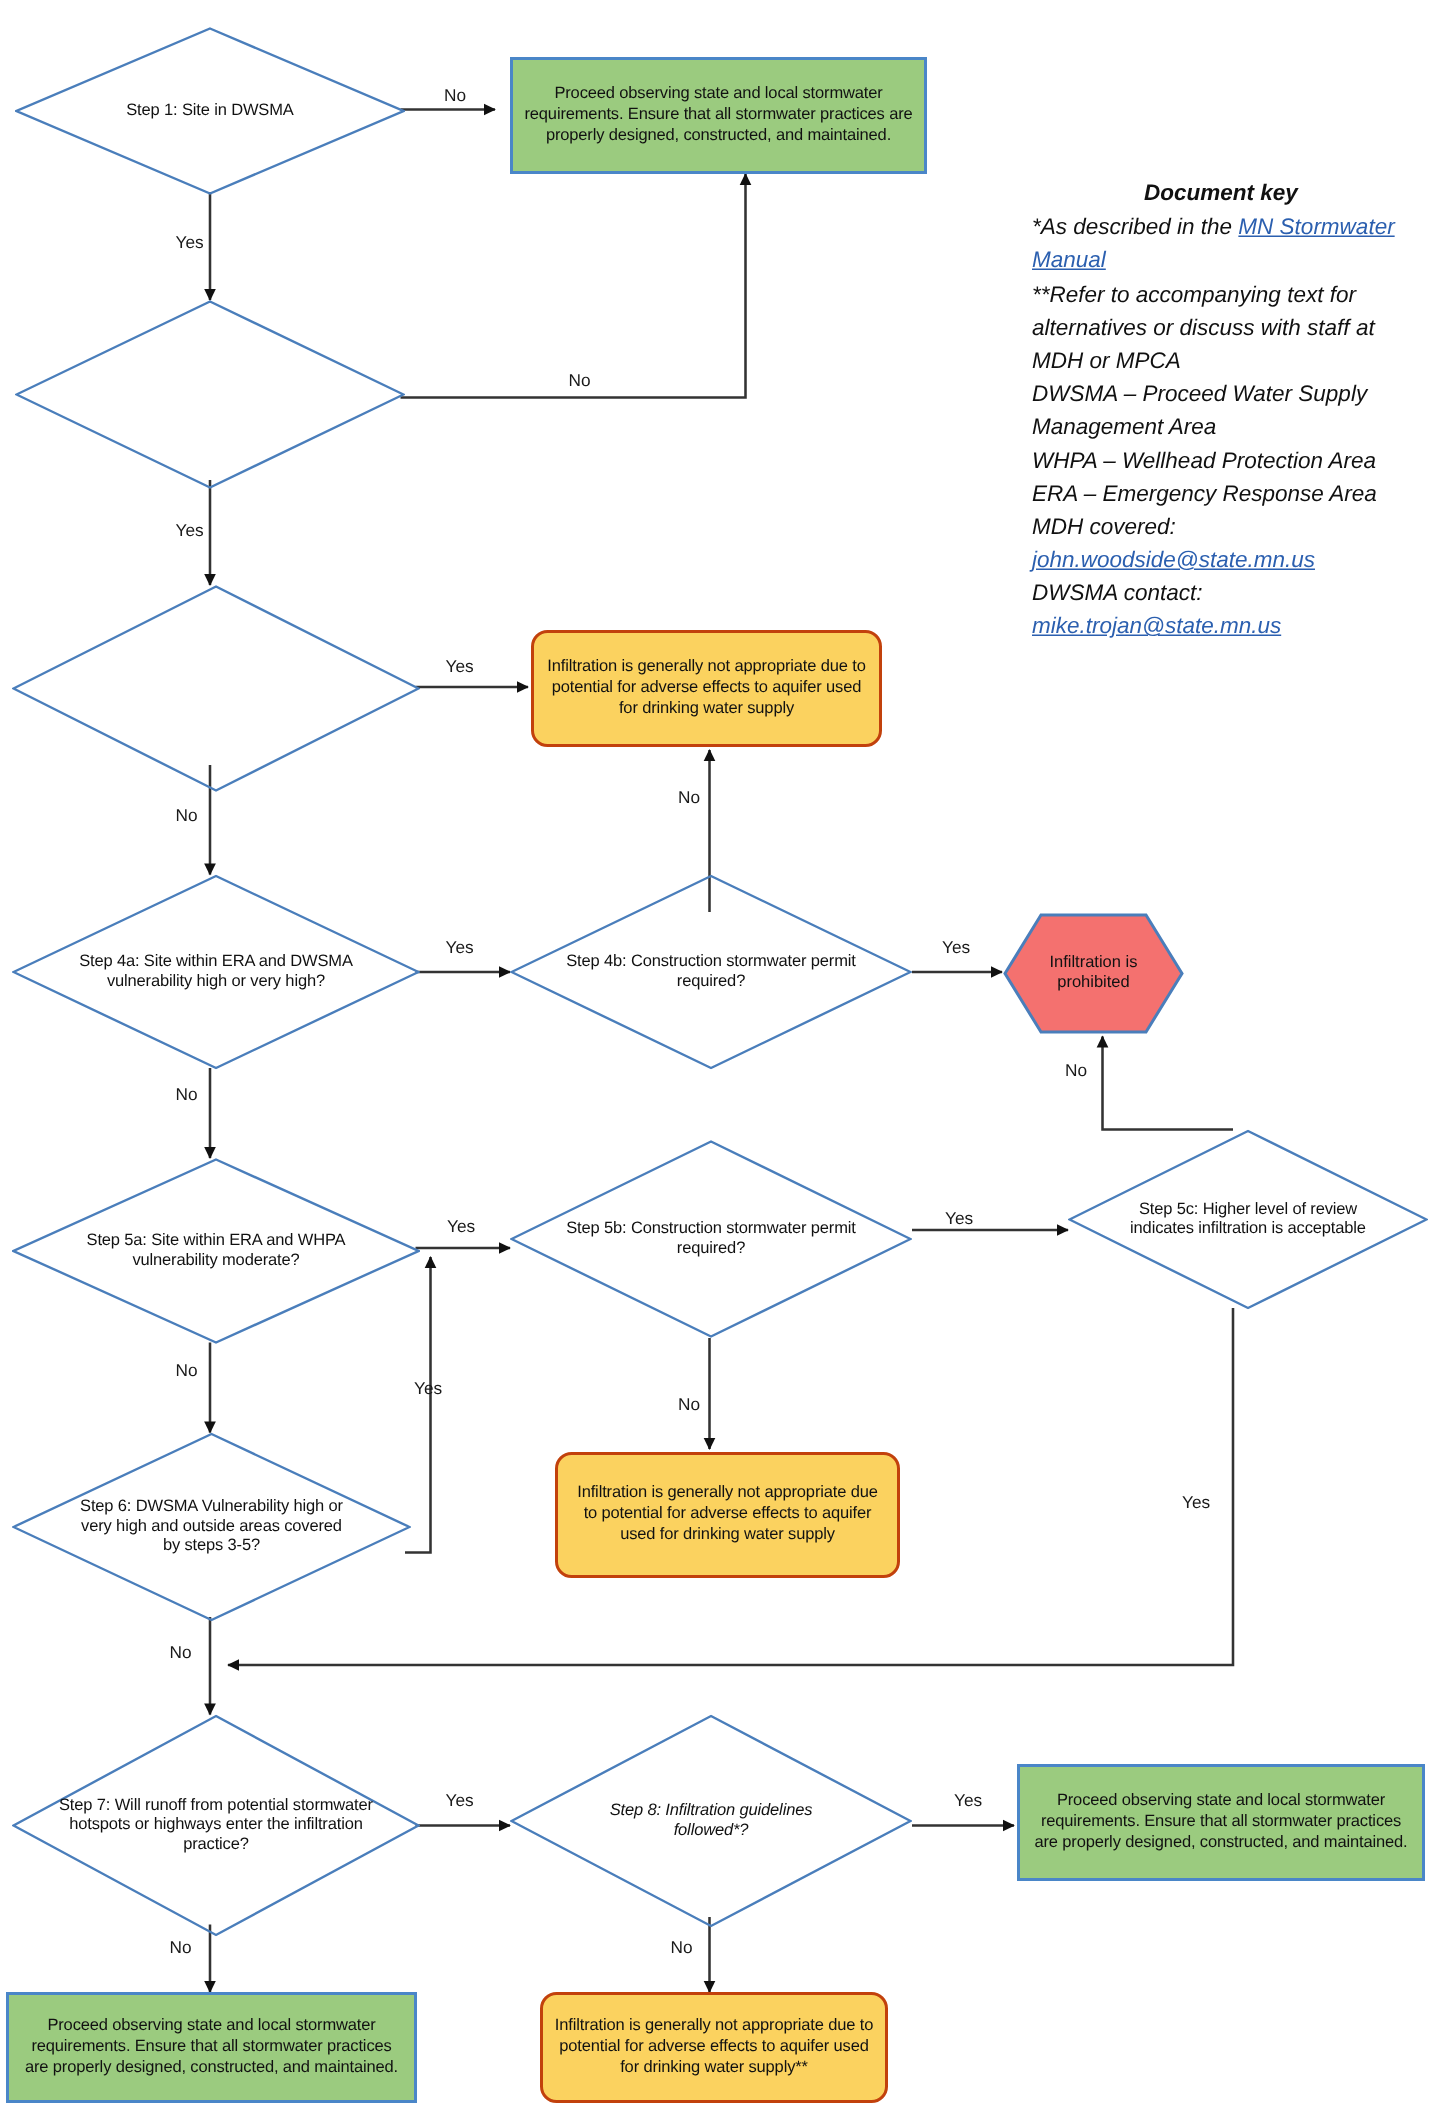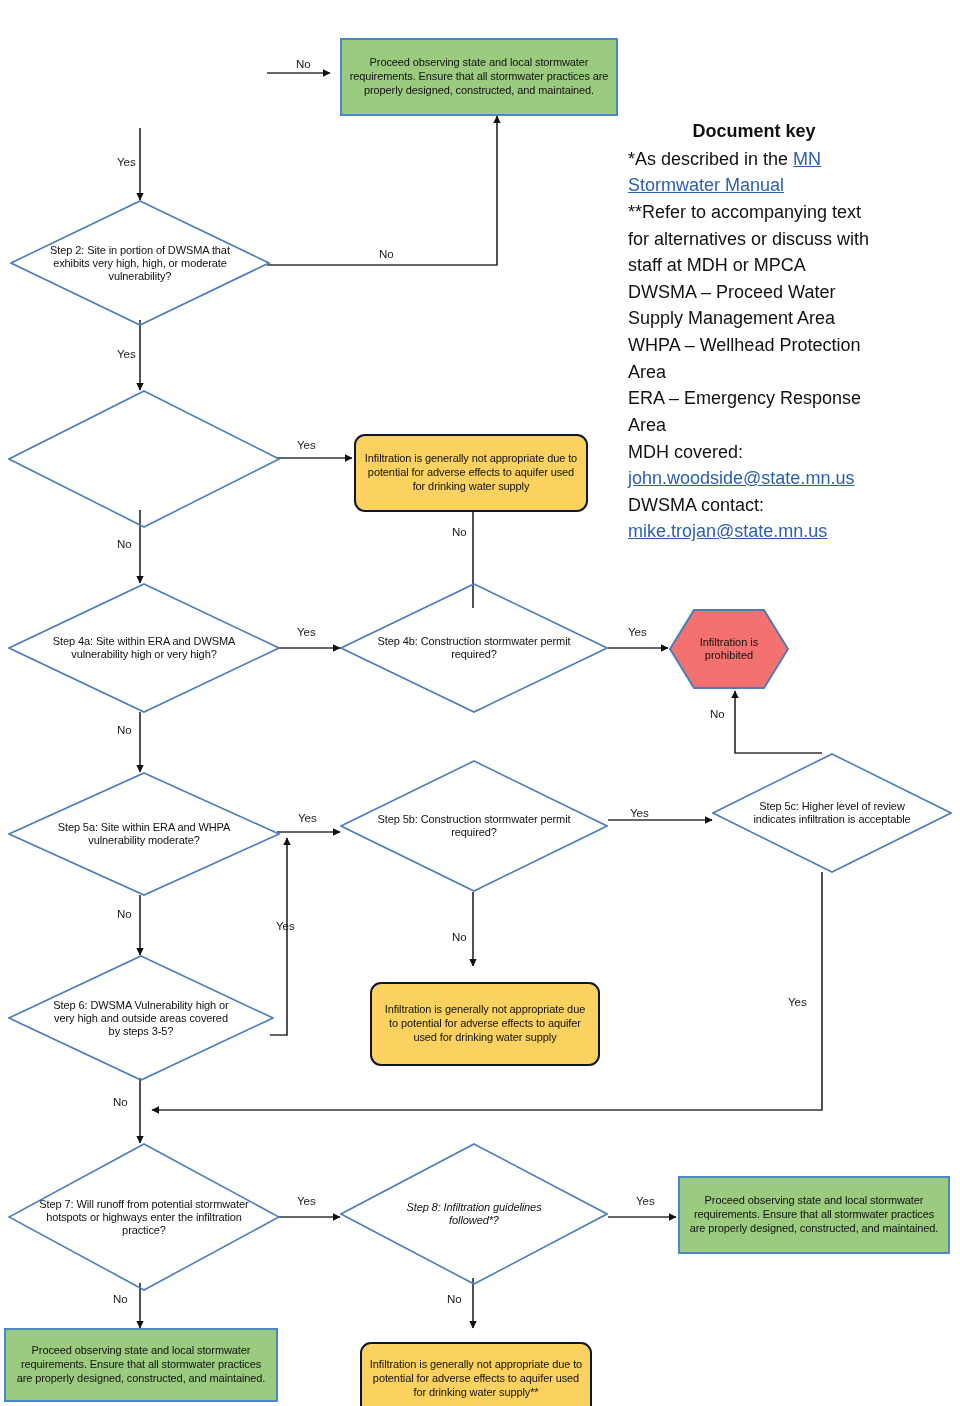--- a/index.html
+++ b/index.html
@@ -57,23 +57,22 @@
     color: #111111;
     padding: 19px 7px;
     letter-spacing: -0.1px;
   }
   .box-green {
     background: #9BCB7F;
     border: 2px solid #4A86C8;
   }
   .box-yellow {
     background: #FBD25F;
-    border: 2px solid #0f172a;
+    border: 2px solid #c2410c;
     border-radius: 11px;
-    margin-top: 14px;
   }
   
   .hexnode {
     position: absolute;
   }
   .hexnode .hshape {
     position: absolute;
     left: 0; top: 0;
     width: 100%; height: 100%;
   }
@@ -92,26 +91,27 @@
   .elabel {
     position: absolute;
     font-size: 11.5px;
     color: #1a1a1a;
     background: transparent;
     white-space: nowrap;
   }
   
   #doc-key {
     position: absolute;
-    left: 628px;
+    left: 688px;
     top: 118px;
     width: 252px;
-    font-size: 18px;
+    font-size: 15px;
     line-height: 1.48;
     color: #111111;
+    font-style: italic;
   }
   #doc-key .key-title {
     text-align: center;
     font-weight: bold;
     display: block;
     margin-bottom: 1px;
   }
   #doc-key .link {
     color: #2B5FAF;
     text-decoration: underline;
@@ -170,26 +170,31 @@
       <path d="M277,1217 L340,1217"></path>
 
       <path d="M608,1217 L676,1217"></path>
 
       <path d="M140,1283 L140,1328"></path>
 
       <path d="M473,1278 L473,1328"></path>
     </g>
   </svg>
 
+  <div class="diamond" style="left:10px; top:18px; width:260px; height:112px;">
+    <svg class="dshape" viewBox="0 0 260 112" preserveAspectRatio="none">
+      <polygon points="130,1 259,56 130,111 1,56" fill="none" stroke="#4A7EBB" stroke-width="1.6"></polygon>
+    </svg>
+    <div class="dtext">Step 1: Site in DWSMA</div>
+  </div>
 
   <div class="diamond" style="left:10px; top:200px; width:260px; height:126px;">
     <svg class="dshape" viewBox="0 0 260 126" preserveAspectRatio="none">
       <polygon points="130,1 259,63 130,125 1,63" fill="none" stroke="#4A7EBB" stroke-width="1.6"></polygon>
     </svg>
-    <div class="dtext">Step 2: Site in portion of DWSMA that exhibits very high, high, or moderate vulnerability?</div>
   </div>
 
   <div class="diamond" style="left:8px; top:390px; width:272px; height:138px;">
     <svg class="dshape" viewBox="0 0 272 138" preserveAspectRatio="none">
       <polygon points="136,1 271,69 136,137 1,69" fill="none" stroke="#4A7EBB" stroke-width="1.6"></polygon>
     </svg>
   </div>
 
   <div class="diamond" style="left:8px; top:583px; width:272px; height:130px;">
     <svg class="dshape" viewBox="0 0 272 130" preserveAspectRatio="none">

